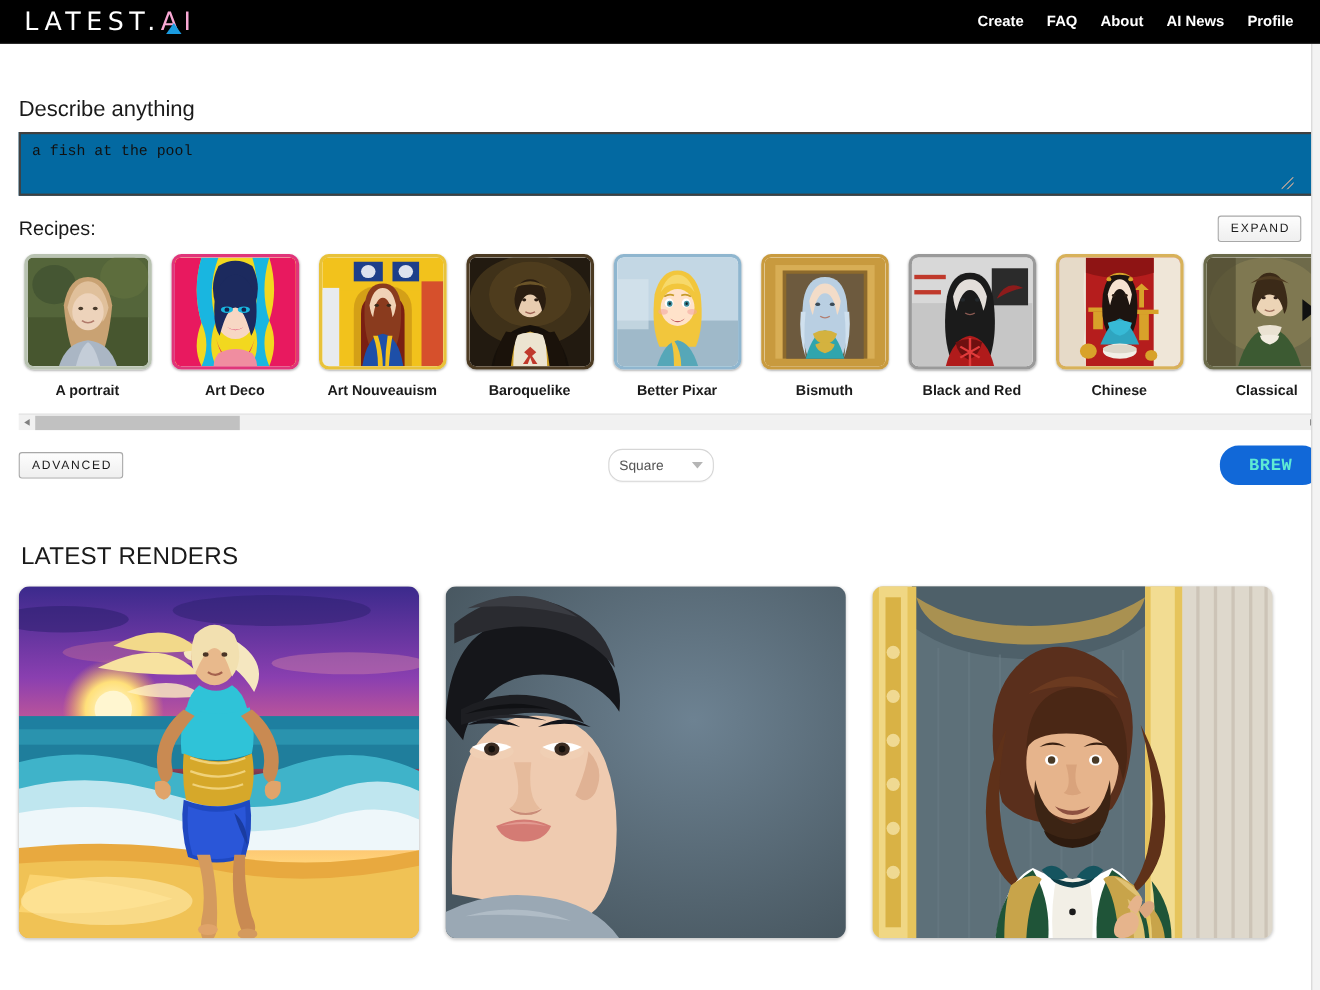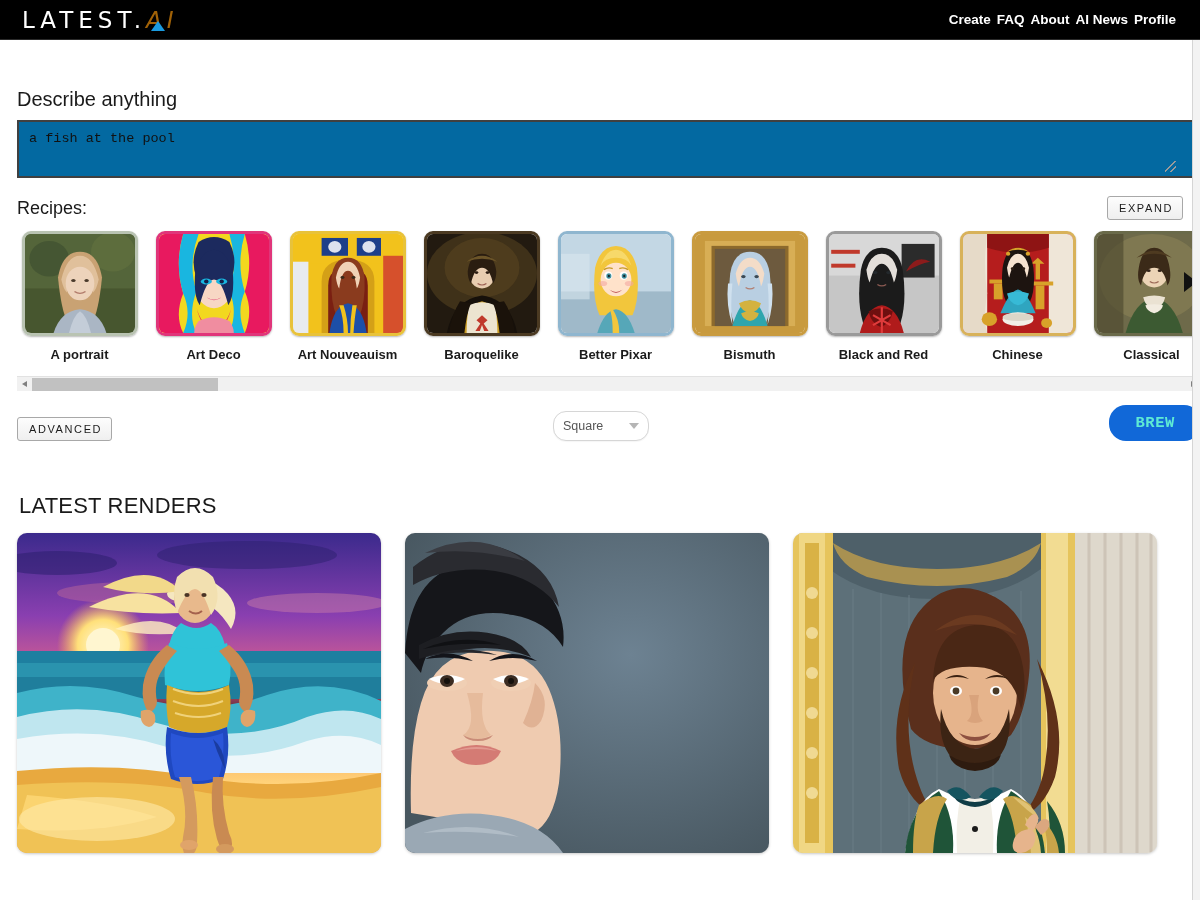--- a/index.html
+++ b/index.html
@@ -25,34 +25,34 @@
     display: flex;
     align-items: baseline;
     color: #ffffff;
     font-size: 23px;
     font-weight: 400;
     letter-spacing: 5px;
     font-family: "DejaVu Sans", sans-serif;
     white-space: nowrap;
     position: relative;
   }
-  .logo .logo-ai { color: #a16207; position: relative; font-style: italic; }
+  .logo .logo-ai { color: #f9a8d4; position: relative; }
   .logo .tri {
     position: absolute;
     left: 5px;
     bottom: 2px;
     width: 0; height: 0;
     border-left: 7px solid transparent;
     border-right: 7px solid transparent;
     border-bottom: 10px solid #1a9be0;
   }
   .nav {
     display: flex;
     align-items: center;
-    gap: 6px;
+    gap: 21px;
     padding-right: 10px;
   }
   .nav a {
     color: #ffffff;
     font-size: 13.5px;
     font-weight: bold;
     text-decoration: none;
     white-space: nowrap;
   }
 
@@ -192,21 +192,21 @@
   .hscroll .thumb-bar {
     position: absolute;
     left: 0; top: 1px;
     width: 186px; height: 13px;
     background: #c1c1c1;
   }
 
   
   .controls {
     display: flex;
-    align-items: flex-end;
+    align-items: center;
     justify-content: space-between;
     margin-top: 14px;
     width: 1184px;
     position: relative;
   }
   .select-box {
     position: absolute;
     left: 536px;
     display: flex;
     align-items: center;

